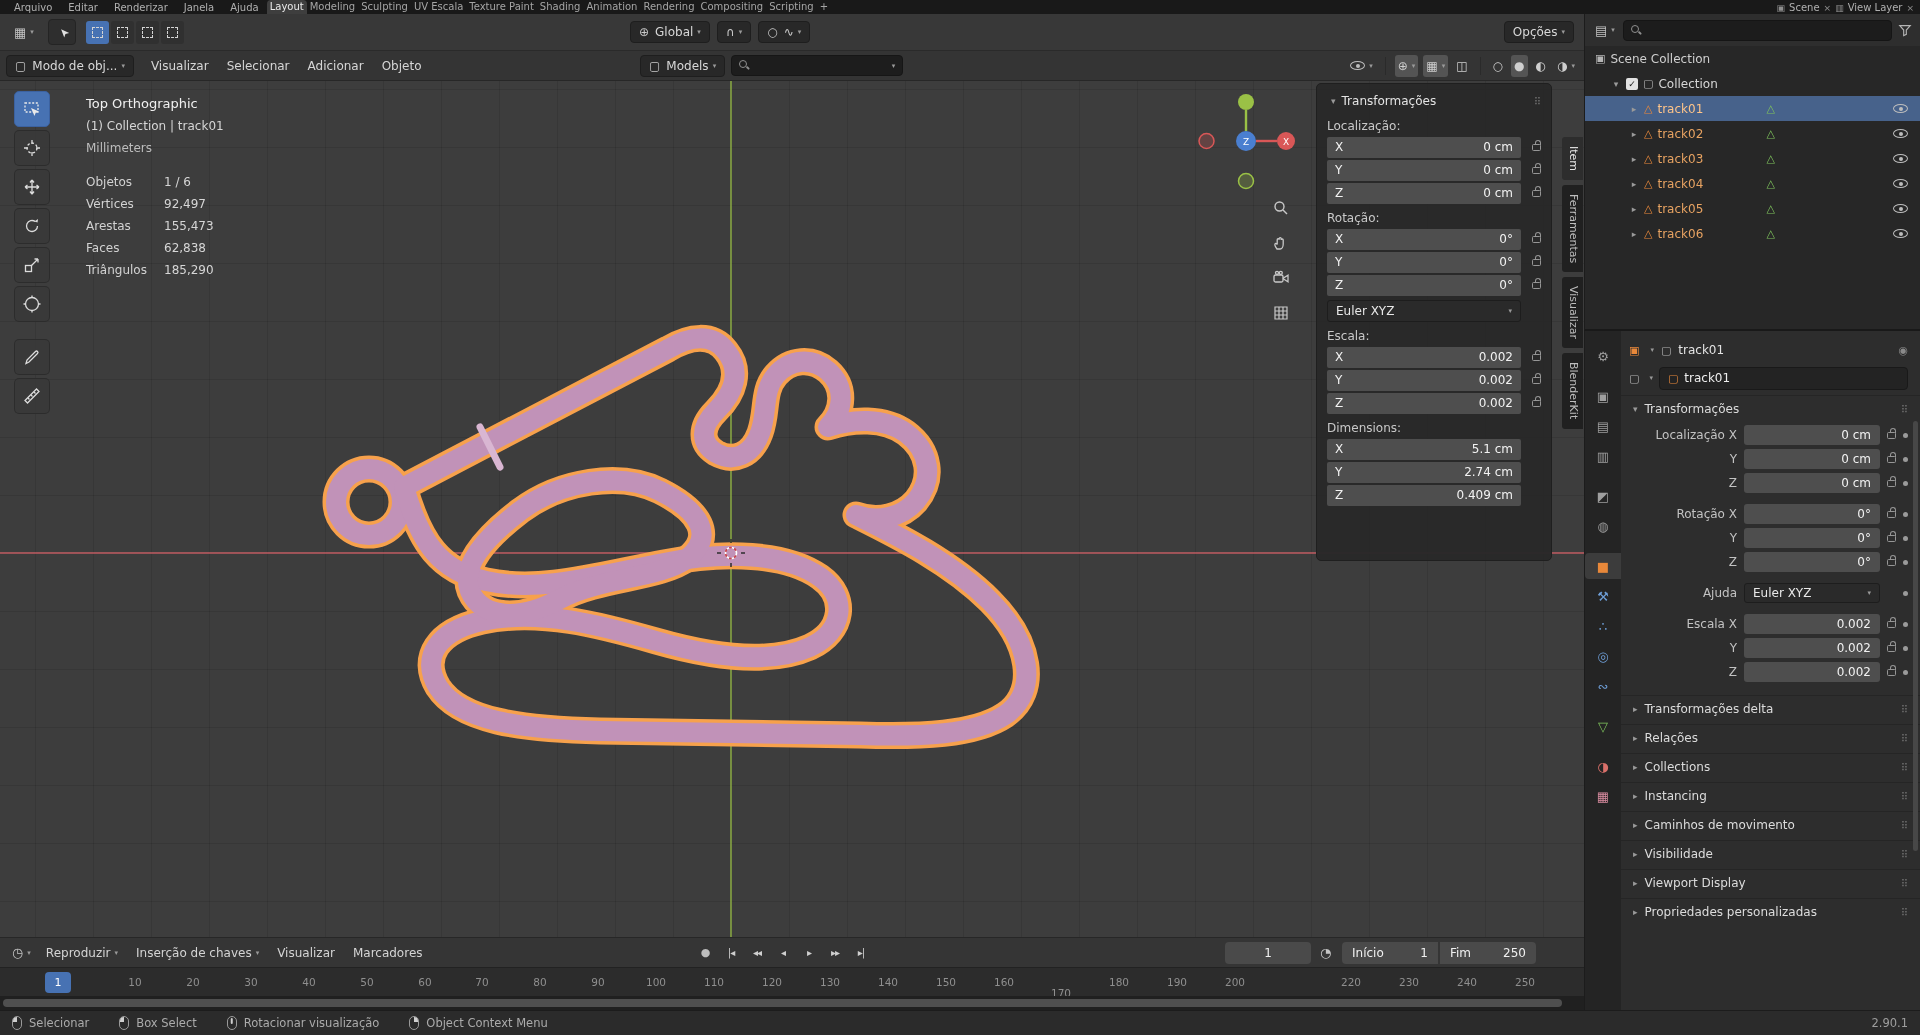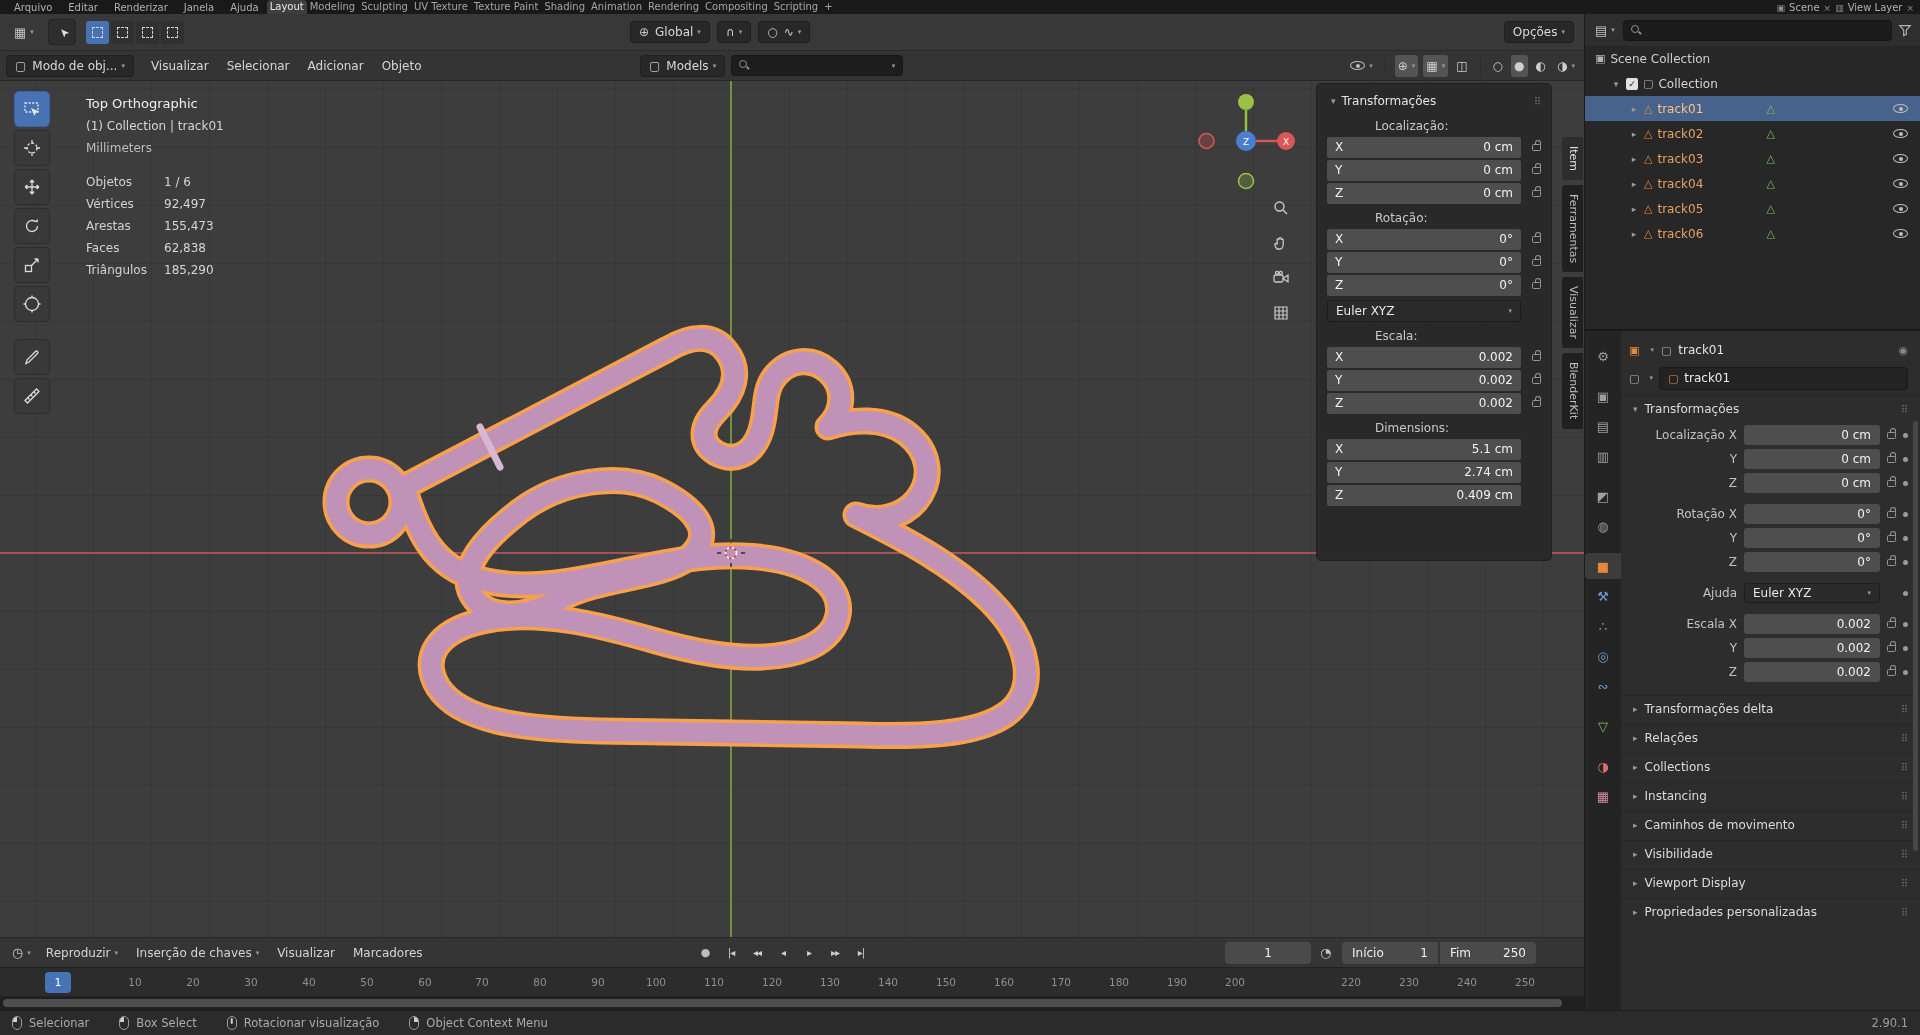--- a/index.html
+++ b/index.html
@@ -96,21 +96,21 @@
   .gizmo { position:absolute; left:1198px; top:12px; }
   .navico { position:absolute; left:1272px; top:118px; display:flex; flex-direction:column;
     gap:17px; align-items:center; }
 
   
   .npanel { position:absolute; left:1316px; top:2px; width:236px; height:478px;
     background:rgba(40,40,40,.97); border:1px solid #1f1f1f; border-radius:5px;
     padding:6px 10px 8px 10px; color:#cdcdcd; }
   .np-head { display:flex; align-items:center; height:22px; color:#e4e4e4; gap:6px; }
   .np-grip { margin-left:auto; color:#6f6f6f; font-size:10px; }
-  .np-lab { height:20px; display:flex; align-items:center; margin-top:4px; color:#c9c9c9;margin-left:48px; }
+  .np-lab { height:20px; display:flex; align-items:center; margin-top:4px; color:#c9c9c9; }
   .np-row { display:flex; align-items:center; height:22px; margin-bottom:1px; }
   .np-fld { flex:1; background:#4e4e4e; height:21px; border-radius:2px; display:flex;
     align-items:center; padding:0 8px; color:#f2f2f2; }
   .np-fld .vv { margin-left:auto; }
   .np-lockw { width:20px; display:flex; justify-content:flex-end; align-items:center; }
   .np-dd { display:flex; align-items:center; height:22px; background:#2a2a2a; border:1px solid #1d1d1d;
     border-radius:3px; padding:0 8px; margin:4px 20px 2px 0; color:#e8e8e8; }
   .np-dd .chev { margin-left:auto; }
   .vtabs { position:absolute; left:1562px; top:56px; width:21px; display:flex;
     flex-direction:column; gap:5px; }
@@ -205,21 +205,21 @@
 
   <div class="topbar">
     <span class="tb-menu">Arquivo</span>
     <span class="tb-menu">Editar</span>
     <span class="tb-menu">Renderizar</span>
     <span class="tb-menu">Janela</span>
     <span class="tb-menu">Ajuda</span>
     <span class="tb-tab active">Layout</span>
     <span class="tb-tab">Modeling</span>
     <span class="tb-tab">Sculpting</span>
-    <span class="tb-tab">UV Texture</span>
+    <span class="tb-tab">UV Escala</span>
     <span class="tb-tab">Texture Paint</span>
     <span class="tb-tab">Shading</span>
     <span class="tb-tab">Animation</span>
     <span class="tb-tab">Rendering</span>
     <span class="tb-tab">Compositing</span>
     <span class="tb-tab">Scripting</span>
     <span class="tb-tab">+</span>
     <span class="tb-right">
       <span class="tb-ico">▣</span>
       <span>Scene</span>
@@ -649,21 +649,21 @@
             <span class="ruler-num" style="left: 482px;">70</span>
             <span class="ruler-num" style="left: 540px;">80</span>
             <span class="ruler-num" style="left: 598px;">90</span>
             <span class="ruler-num" style="left: 656px;">100</span>
             <span class="ruler-num" style="left: 714px;">110</span>
             <span class="ruler-num" style="left: 772px;">120</span>
             <span class="ruler-num" style="left: 830px;">130</span>
             <span class="ruler-num" style="left: 888px;">140</span>
             <span class="ruler-num" style="left: 946px;">150</span>
             <span class="ruler-num" style="left: 1004px;">160</span>
-            <span class="ruler-num" style="left: 1061px;">170</span>
+            <span class="ruler-num" style="left: 1061px; margin-top: 11px;">170</span>
             <span class="ruler-num" style="left: 1119px;">180</span>
             <span class="ruler-num" style="left: 1177px;">190</span>
             <span class="ruler-num" style="left: 1235px;">200</span>
             <span class="ruler-num" style="left: 1293px; margin-top: 44px;">210</span>
             <span class="ruler-num" style="left: 1351px;">220</span>
             <span class="ruler-num" style="left: 1409px;">230</span>
             <span class="ruler-num" style="left: 1467px;">240</span>
             <span class="ruler-num" style="left: 1525px;">250</span>
           </div>
         <div class="playhead">1</div>

